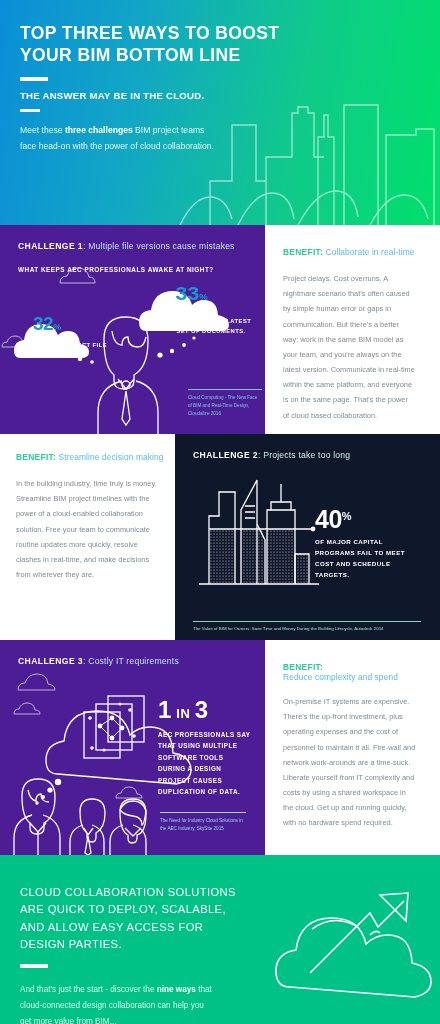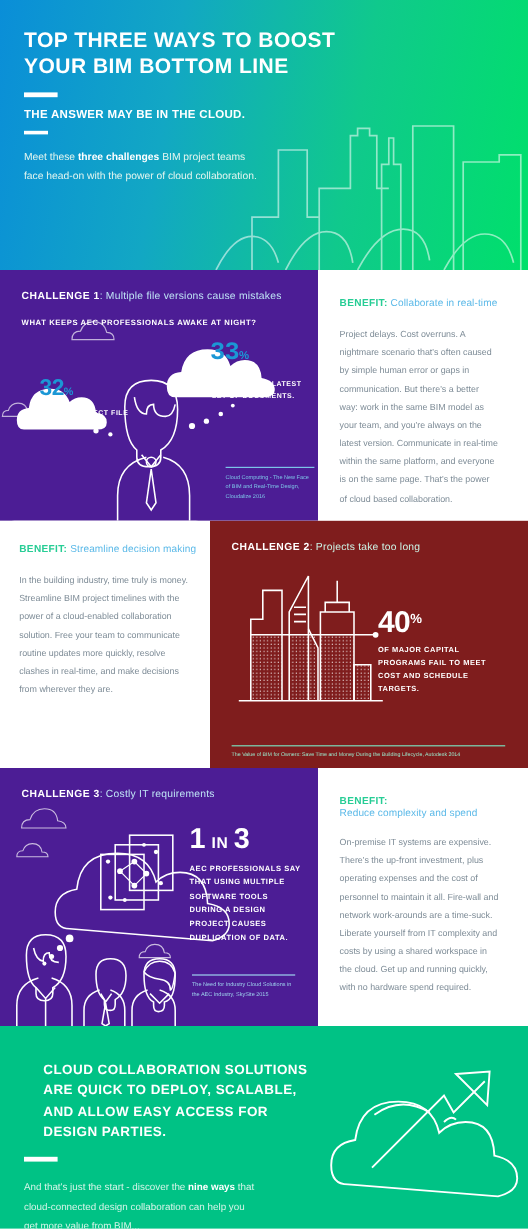--- a/index.html
+++ b/index.html
@@ -60,21 +60,21 @@
   }
 
   .cite {
     position:absolute; font-size:4.6px; line-height:1.75; color:#7dc4e8;
     border-top:1px solid #7dc4e8; padding-top:4px; width:74px;
   }
   .cite.c3 { color:#9ed2ee; border-top-color:#9ed2ee; width:86px; }
 
   
   .sec2 { height:206px; background:#fff; }
-  .panel-green { position:absolute; top:0; right:0; width:265px; height:100%; background:#7f1d1d; overflow:hidden; }
+  .panel-green { position:absolute; top:0; right:0; width:265px; height:100%; background:#0f172a; overflow:hidden; }
   .panel-white-l { position:absolute; top:0; left:0; width:175px; height:100%; background:#fff;border-radius:12px; }
   .ben-head-g { padding:18px 0 0 16px; font-size:8.4px; color:#5bb9e8; letter-spacing:.1px; }
   .ben-head-g b { color:#27cd95; font-weight:bold; letter-spacing:.3px; }
   .ben-body-g { color:#7e8c97; font-size:7.4px; line-height:2.05; padding:14px 14px 0 16px; }
 
   .ch-title-g { font-size:8.6px; padding:16px 0 0 18px; color:#ccf4e6; letter-spacing:.2px; }
   .ch-title-g b { color:#fff; font-weight:bold; letter-spacing:.4px; }
 
   .stat60 { position:absolute; left:140px; top:73px; color:#fff; }
   .stat60 .num { font-size:25px; font-weight:bold; letter-spacing:-.5px; line-height:1; display:inline-block; }
@@ -83,33 +83,33 @@
     font-size:6.2px; font-weight:bold; letter-spacing:.45px; line-height:1.75;
     text-transform:uppercase; margin-top:5px; width:100px;
   }
   .cite-g {
     position:absolute; left:18px; bottom:9px; width:228px;
     font-size:4.4px; color:#9ae6ca; border-top:1px solid #7bdcbb; padding-top:4px;
   }
 
   
   .sec3 { height:215px; }
-  .stat13 { position:absolute; left:158px; top:48px; color:#fff; }
+  .stat13 { position:absolute; left:158px; top:58px; color:#fff; }
   .stat13 .num { font-size:24px; font-weight:bold; line-height:1; letter-spacing:.5px; }
   .stat13 .in { font-size:13px; font-weight:bold; letter-spacing:.5px; }
   .stat13 .cap {
     font-size:6.3px; font-weight:bold; letter-spacing:.45px; line-height:1.82;
     text-transform:uppercase; margin-top:7px; width:95px;
   }
 
   
   .footer { position:relative; width:440px; height:169px; background:#00c285; overflow:hidden; }
   .footer-title {
-    color:#fff; font-size:11.2px; font-weight:bold; letter-spacing:.4px;
-    line-height:1.55; text-transform:uppercase; padding:29px 0 0 20px; max-width:248px;margin-left:16px;
+    color:#fff; font-size:11.2px; font-weight:normal; letter-spacing:.4px;
+    line-height:1.55; text-transform:uppercase; padding:29px 0 0 20px; max-width:248px;
   }
   .footer-body { color:#d4f5e8; font-size:8.2px; line-height:1.9; padding:14px 0 0 20px; max-width:212px; }
   .footer-body b { color:#fff; font-weight:bold; }
   .footer-art { position:absolute; right:26px; top:34px; width:140px; height:110px; }
 
   svg { display:block; overflow:visible; }
 </style>
 </head>
 <body>
 

